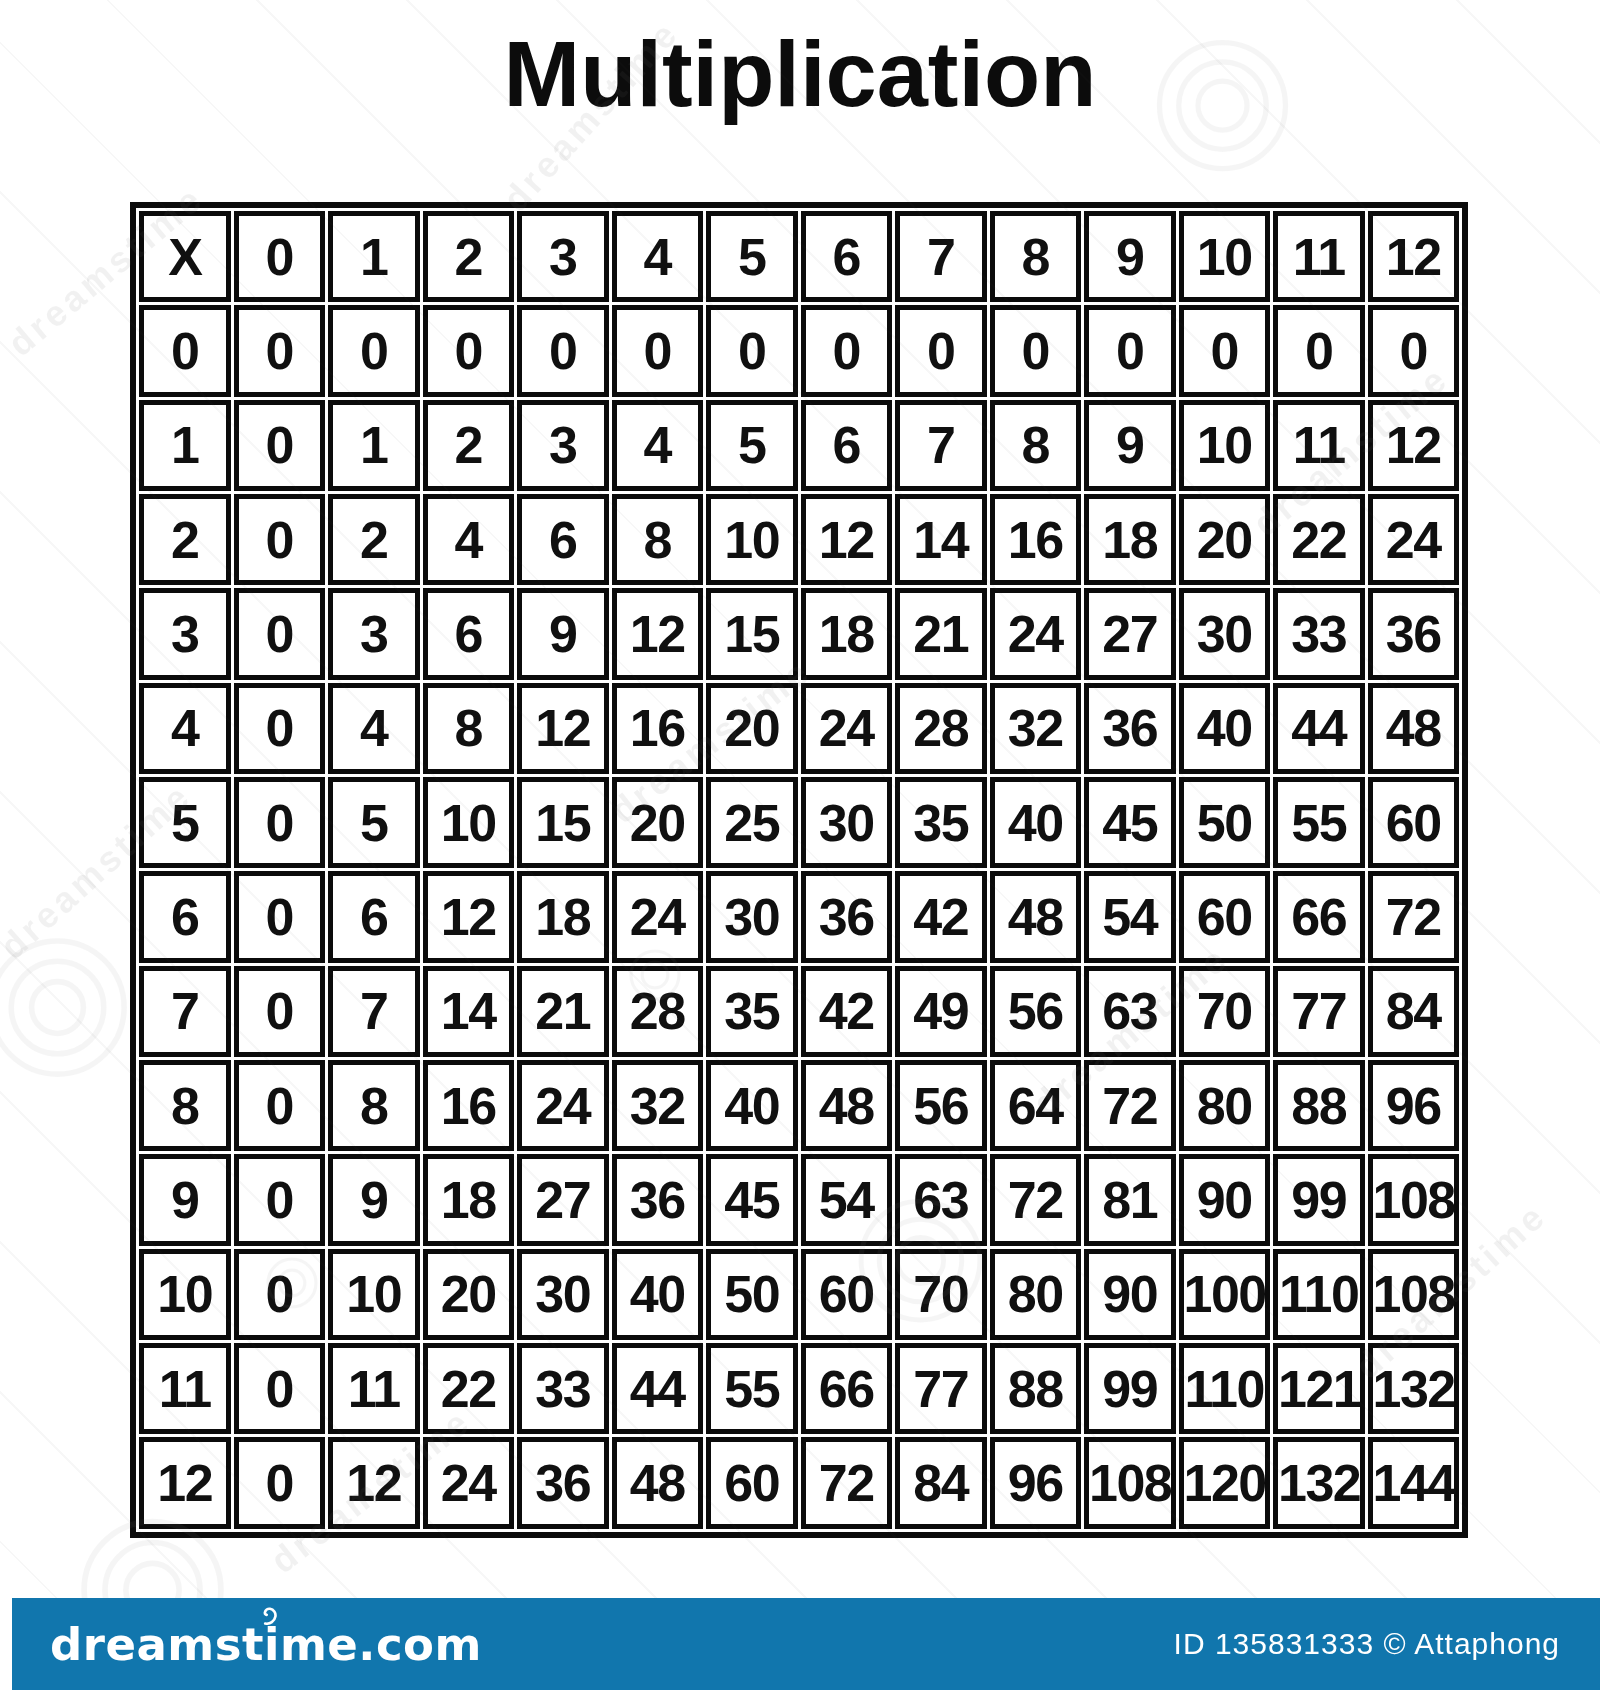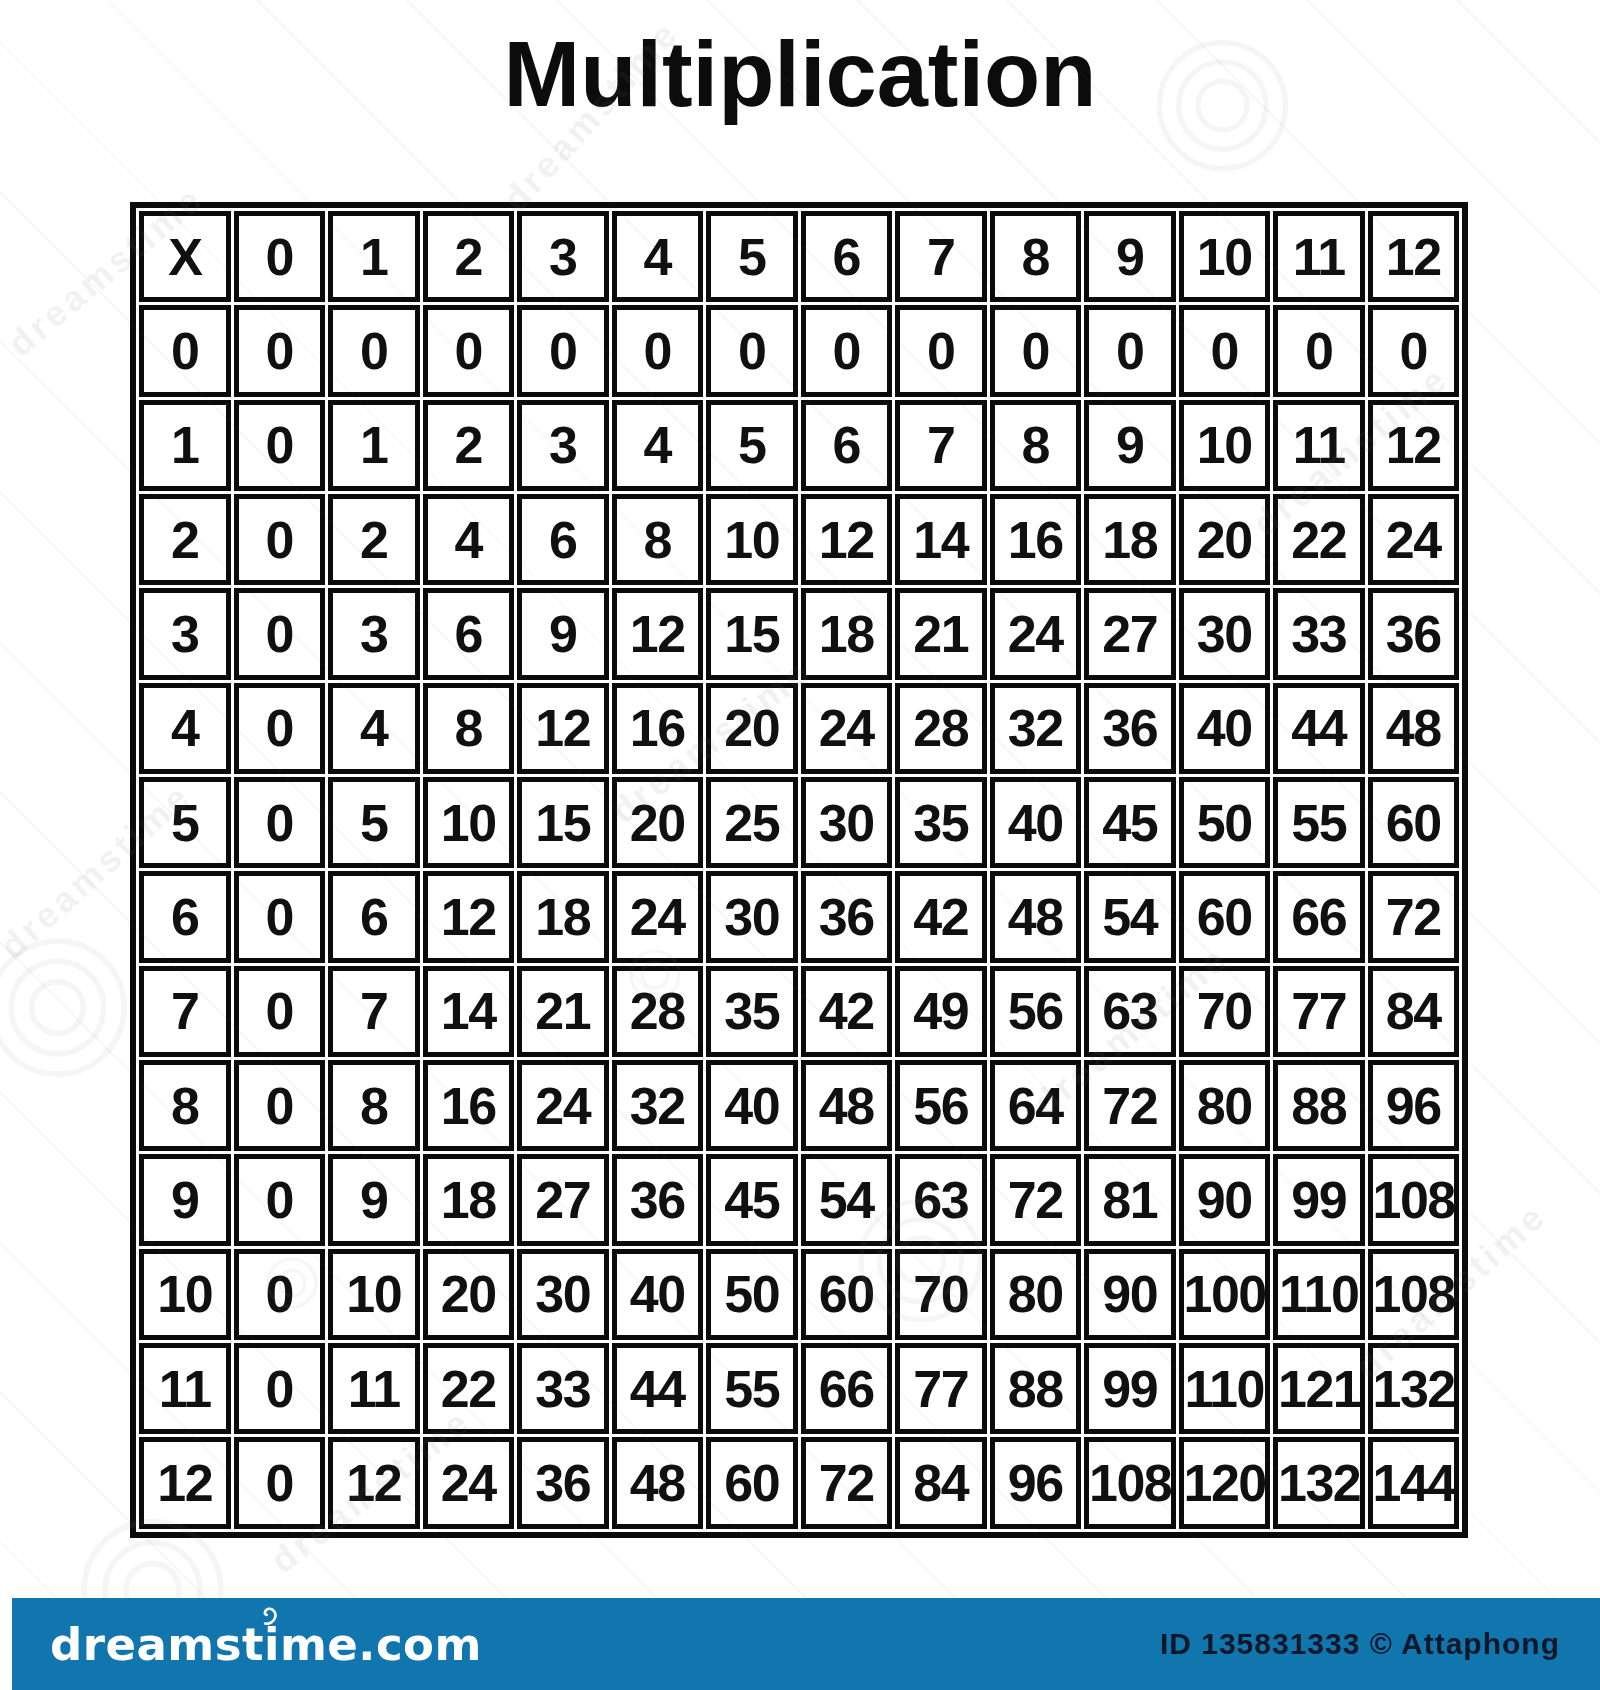--- a/index.html
+++ b/index.html
@@ -38,21 +38,21 @@
   .bar{
     position:absolute;left:12px;top:1598px;width:1600px;height:92px;z-index:6;
     background:#1176ad;display:flex;align-items:center;justify-content:space-between;
   }
   .logo{
     position:relative;margin-left:38px;color:#ffffff;
     font-family:"DejaVu Sans",sans-serif;font-weight:bold;font-size:45px;letter-spacing:0.5px;
   }
   .logo .spiral-i{position:absolute;left:207px;top:-15px;width:22px;height:22px;}
   .credit{
-    margin-right:52px;color:#0f172a;font-weight:bold;font-size:30px;letter-spacing:1px;
+    margin-right:52px;color:#ffffff;font-weight:normal;font-size:30px;letter-spacing:1px;
   }
 </style>
 </head>
 <body>
 
 <div class="stage">
 
   <h1 class="title">Multiplication</h1>
 
   <table class="mult-table">

